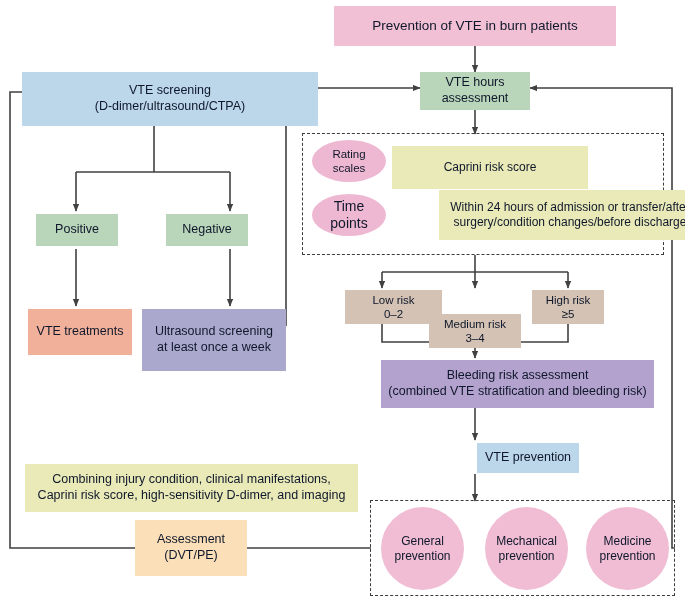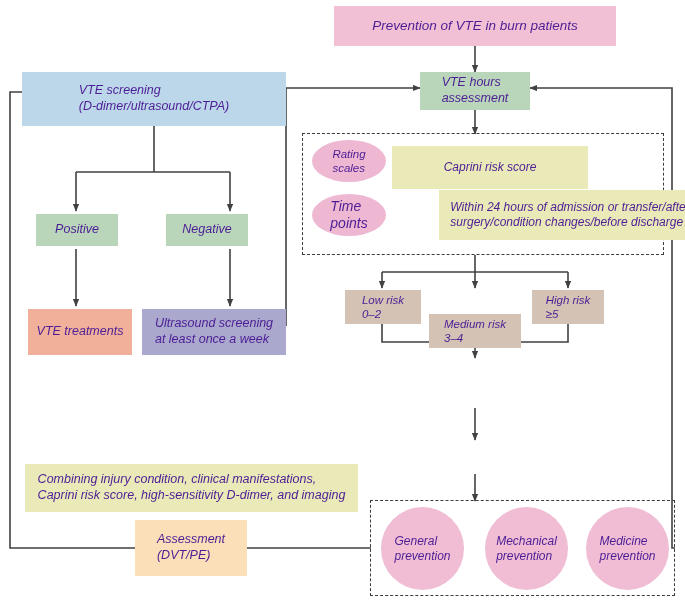--- a/index.html
+++ b/index.html
@@ -16,25 +16,25 @@
     height: 601px;
     background: #ffffff;
     overflow: hidden;
   }
   .node {
     position: absolute;
     box-sizing: border-box;
     display: flex;
     align-items: center;
     justify-content: center;
-    color: #4c1d95;
+    text-align: center;
+    color: #0f172a;
     line-height: 1.25;
     white-space: pre-line;
     z-index: 3;
-    font-style: italic;
   }
   .rect { border-radius: 0; }
   .ellipse { border-radius: 50%; }
   .circle { border-radius: 50%; }
   .dashed-group {
     position: absolute;
     box-sizing: border-box;
     border: 1.6px dashed #3c3c3c;
     background: transparent;
     z-index: 1;
@@ -103,53 +103,56 @@
     <path class="ln" d="M135,548 L10,548 L10,92 L42,92" marker-end="url(#arw)"></path>
 
     <path class="ln" d="M247,548 L371,548"></path>
   </svg>
 
   <div class="node rect" style="left:334px; top:6px; width:282px; height:40px; background:#f2c0d5; font-size:13.5px;">Prevention of VTE in burn patients</div>
 
   <div class="node rect" style="left:420px; top:72px; width:110px; height:38px; background:#b9d5ba; font-size:12.5px;">VTE hours
 assessment</div>
 
-  <div class="node rect" style="left:22px; top:72px; width:264px; height:54px; background:#bcd7ea; font-size:12.5px;">VTE screening
+  <div class="node rect" style="left:22px; top:72px; width:296px; height:54px; background:#bcd7ea; font-size:12.5px;">VTE screening
 (D-dimer/ultrasound/CTPA)</div>
 
   <div class="node rect" style="left:36px; top:214px; width:82px; height:32px; background:#b9d5ba; font-size:12.5px;">Positive</div>
 
   <div class="node rect" style="left:166px; top:214px; width:82px; height:32px; background:#b9d5ba; font-size:12.5px;">Negative</div>
 
   <div class="node rect" style="left:28px; top:309px; width:104px; height:46px; background:#f0b09a; font-size:12.5px;">VTE treatments</div>
 
-  <div class="node rect" style="left:142px; top:309px; width:144px; height:46px; background:#aaa8cd; font-size:12.5px;">Ultrasound screening
+  <div class="node rect" style="left:142px; top:309px; width:144px; height:62px; background:#aaa8cd; font-size:12.5px;">Ultrasound screening
 at least once a week</div>
 
   <div class="node ellipse" style="left:312px; top:140px; width:74px; height:42px; background:#eeb8d2; font-size:11.5px;">Rating
 scales</div>
 
   <div class="node rect" style="left:392px; top:146px; width:196px; height:43px; background:#e9eab8; font-size:12px;">Caprini risk score</div>
 
   <div class="node ellipse" style="left:312px; top:194px; width:74px; height:42px; background:#eeb8d2; font-size:14px;">Time
 points</div>
 
   <div class="node rect" style="left:392px; top:190px; width:262px; height:50px; background:#e9eab8; font-size:12px;margin-left:47px;">Within 24 hours of admission or transfer/after
 surgery/condition changes/before discharge</div>
 
-  <div class="node rect" style="left:345px; top:290px; width:76px; height:34px; background:#d4c3b4; font-size:11.5px;">Low risk
+  <div class="node rect" style="left:345px; top:290px; width:97px; height:34px; background:#d4c3b4; font-size:11.5px;">Low risk
 0–2</div>
 
   <div class="node rect" style="left:429px; top:290px; width:92px; height:34px; background:#d4c3b4; font-size:11.5px;margin-top:24px;">Medium risk
 3–4</div>
 
   <div class="node rect" style="left:532px; top:290px; width:72px; height:34px; background:#d4c3b4; font-size:11.5px;">High risk
 ≥5</div>
 
+  <div class="node rect" style="left:381px; top:360px; width:273px; height:48px; background:#b3a2cd; font-size:12.5px;">Bleeding risk assessment
+(combined VTE stratification and bleeding risk)</div>
 
+  <div class="node rect" style="left:477px; top:443px; width:102px; height:30px; background:#bcd7ea; font-size:12.5px;">VTE prevention</div>
 
   <div class="node circle" style="left:381px; top:507px; width:83px; height:83px; background:#f0bdd4; font-size:12px;">General
 prevention</div>
 
   <div class="node circle" style="left:485px; top:507px; width:83px; height:83px; background:#f0bdd4; font-size:12px;">Mechanical
 prevention</div>
 
   <div class="node circle" style="left:586px; top:507px; width:83px; height:83px; background:#f0bdd4; font-size:12px;">Medicine
 prevention</div>
 

